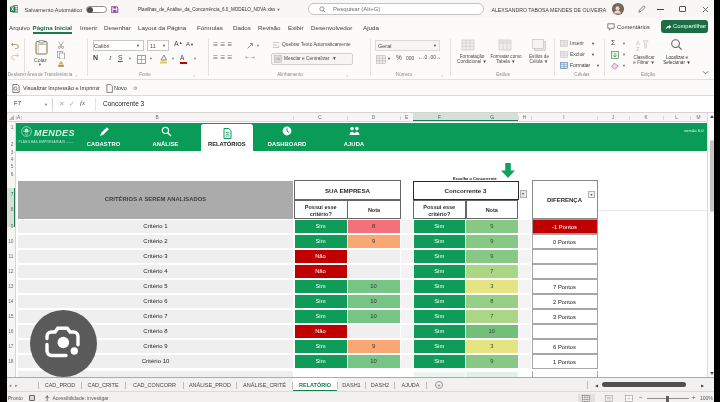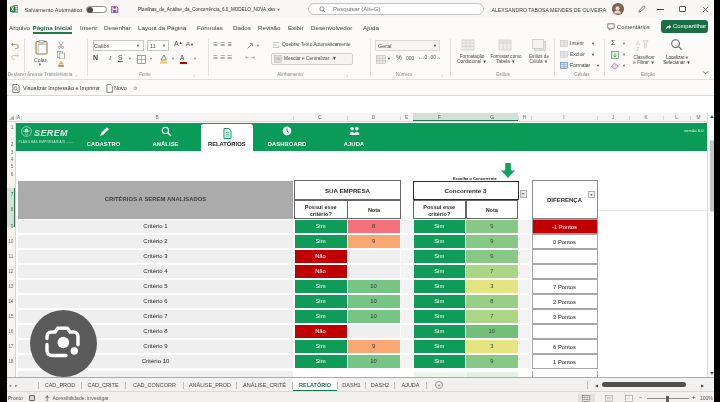--- a/index.html
+++ b/index.html
@@ -290,20 +290,30 @@
         <path d="M5 6.2l1.5 1.5" stroke="#555" stroke-width="0.7"></path>
       </svg>
     <div class="abs nw" style="left:16px;top:4.5px;font-size:5.5px;color:#333">Visualizar Impressão e Imprimir</div>
     <svg class="abs" style="left:98.5px;top:3.5px" width="7" height="9" viewBox="0 0 8 10">
         <path d="M1 0.5h4.5l1.8 1.8V9.5H1z" fill="none" stroke="#555" stroke-width="0.8"></path>
       </svg>
     <div class="abs" style="left:107px;top:4.5px;font-size:5.5px;color:#333">Novo</div>
     <div class="abs" style="left:126px;top:4.5px;font-size:5px;color:#888">⚙︎</div>
   </div>
 
+  <div id="fbar">
+    <div class="abs" style="left:7px;top:4px;font-size:6px;color:#333">F7</div>
+    <div class="abs" style="left:37px;top:6px;font-size:4px;color:#777">▼</div>
+    <div class="abs" style="left:45px;top:2px;width:1px;height:13px;background:#d6d4d2"></div>
+    <div class="abs" style="left:52px;top:4px;font-size:6.5px;color:#a0a0a0">✕</div>
+    <div class="abs" style="left:62px;top:4px;font-size:6.5px;color:#a0a0a0">✓</div>
+    <div class="abs" style="left:73px;top:3px;font-size:7px;font-style:italic;color:#555;font-family:'Liberation Serif',serif">fx</div>
+    <div class="abs" style="left:88px;top:2px;width:1px;height:13px;background:#e4e2e0"></div>
+    <div class="abs" style="left:96px;top:3.5px;font-size:6.5px;color:#222">Concorrente 3</div>
+  </div>
 
   <div id="grid">
     <div id="colhead">
       <div class="ch" style="left:9px;width:5px">A</div>
       <div class="ch" style="left:14px;width:272px">B</div>
       <div class="ch" style="left:286px;width:54px">C</div>
       <div class="ch" style="left:340px;width:53px">D</div>
       <div class="ch" style="left:393px;width:13px">E</div>
       <div class="abs" style="left:406px;top:0;width:53px;height:8px;background:#d5e0d8;border-bottom:1.2px solid #217a51"></div>
       <div class="abs" style="left:459px;top:0;width:52px;height:8px;background:#d5e0d8;border-bottom:1.2px solid #217a51"></div>
@@ -350,21 +360,21 @@
       <div class="rn" style="top:222.5px">17</div>
       <div class="rn" style="top:237.5px">18</div>
     </div>
 
     <div id="banner">
       <svg class="abs" style="left:5px;top:3.5px" width="11" height="11" viewBox="0 0 14 14">
           <circle cx="7" cy="7" r="6.2" fill="none" stroke="#c3e7d4" stroke-width="0.9"></circle>
           <path d="M7 2.8l2.6 2-1 3.6H5.4l-1-3.6z" fill="#c3e7d4"></path>
           <path d="M2.6 6.2l2.6 1.2M11.4 6.2L8.8 7.4M5.5 9.5L7 12l1.5-2.5" stroke="#c3e7d4" stroke-width="0.9" fill="none"></path>
         </svg>
-      <div class="abs nw" style="left:18px;top:5.5px;font-size:9px;font-weight:bold;font-style:italic;color:#d9f2e4;letter-spacing:.4px">SEREM</div>
+      <div class="abs nw" style="left:18px;top:5.5px;font-size:9px;font-weight:bold;font-style:italic;color:#d9f2e4;letter-spacing:.4px">MENDES</div>
       <div class="abs nw" style="left:2.5px;top:17px;font-size:3.2px;color:#c3e7d4;letter-spacing:.2px">PLANILHAS EMPRESARIAIS ───</div>
       <div class="menuitem" style="left:61.5px;width:52px">
         <svg class="abs" style="left:21px;top:4px" width="10" height="10" viewBox="0 0 10 10">
             <path d="M1 9l1.3-3.2L7.8 0.3l2 2L4.2 7.8z" fill="#fff"></path>
           </svg>
         <div class="lbl">CADASTRO</div>
       </div>
       <div class="menuitem" style="left:125.5px;width:48px">
         <svg class="abs" style="left:19px;top:3px" width="11" height="11" viewBox="0 0 11 11">
             <circle cx="4.4" cy="4.4" r="3.1" fill="none" stroke="#fff" stroke-width="1.2"></circle>

